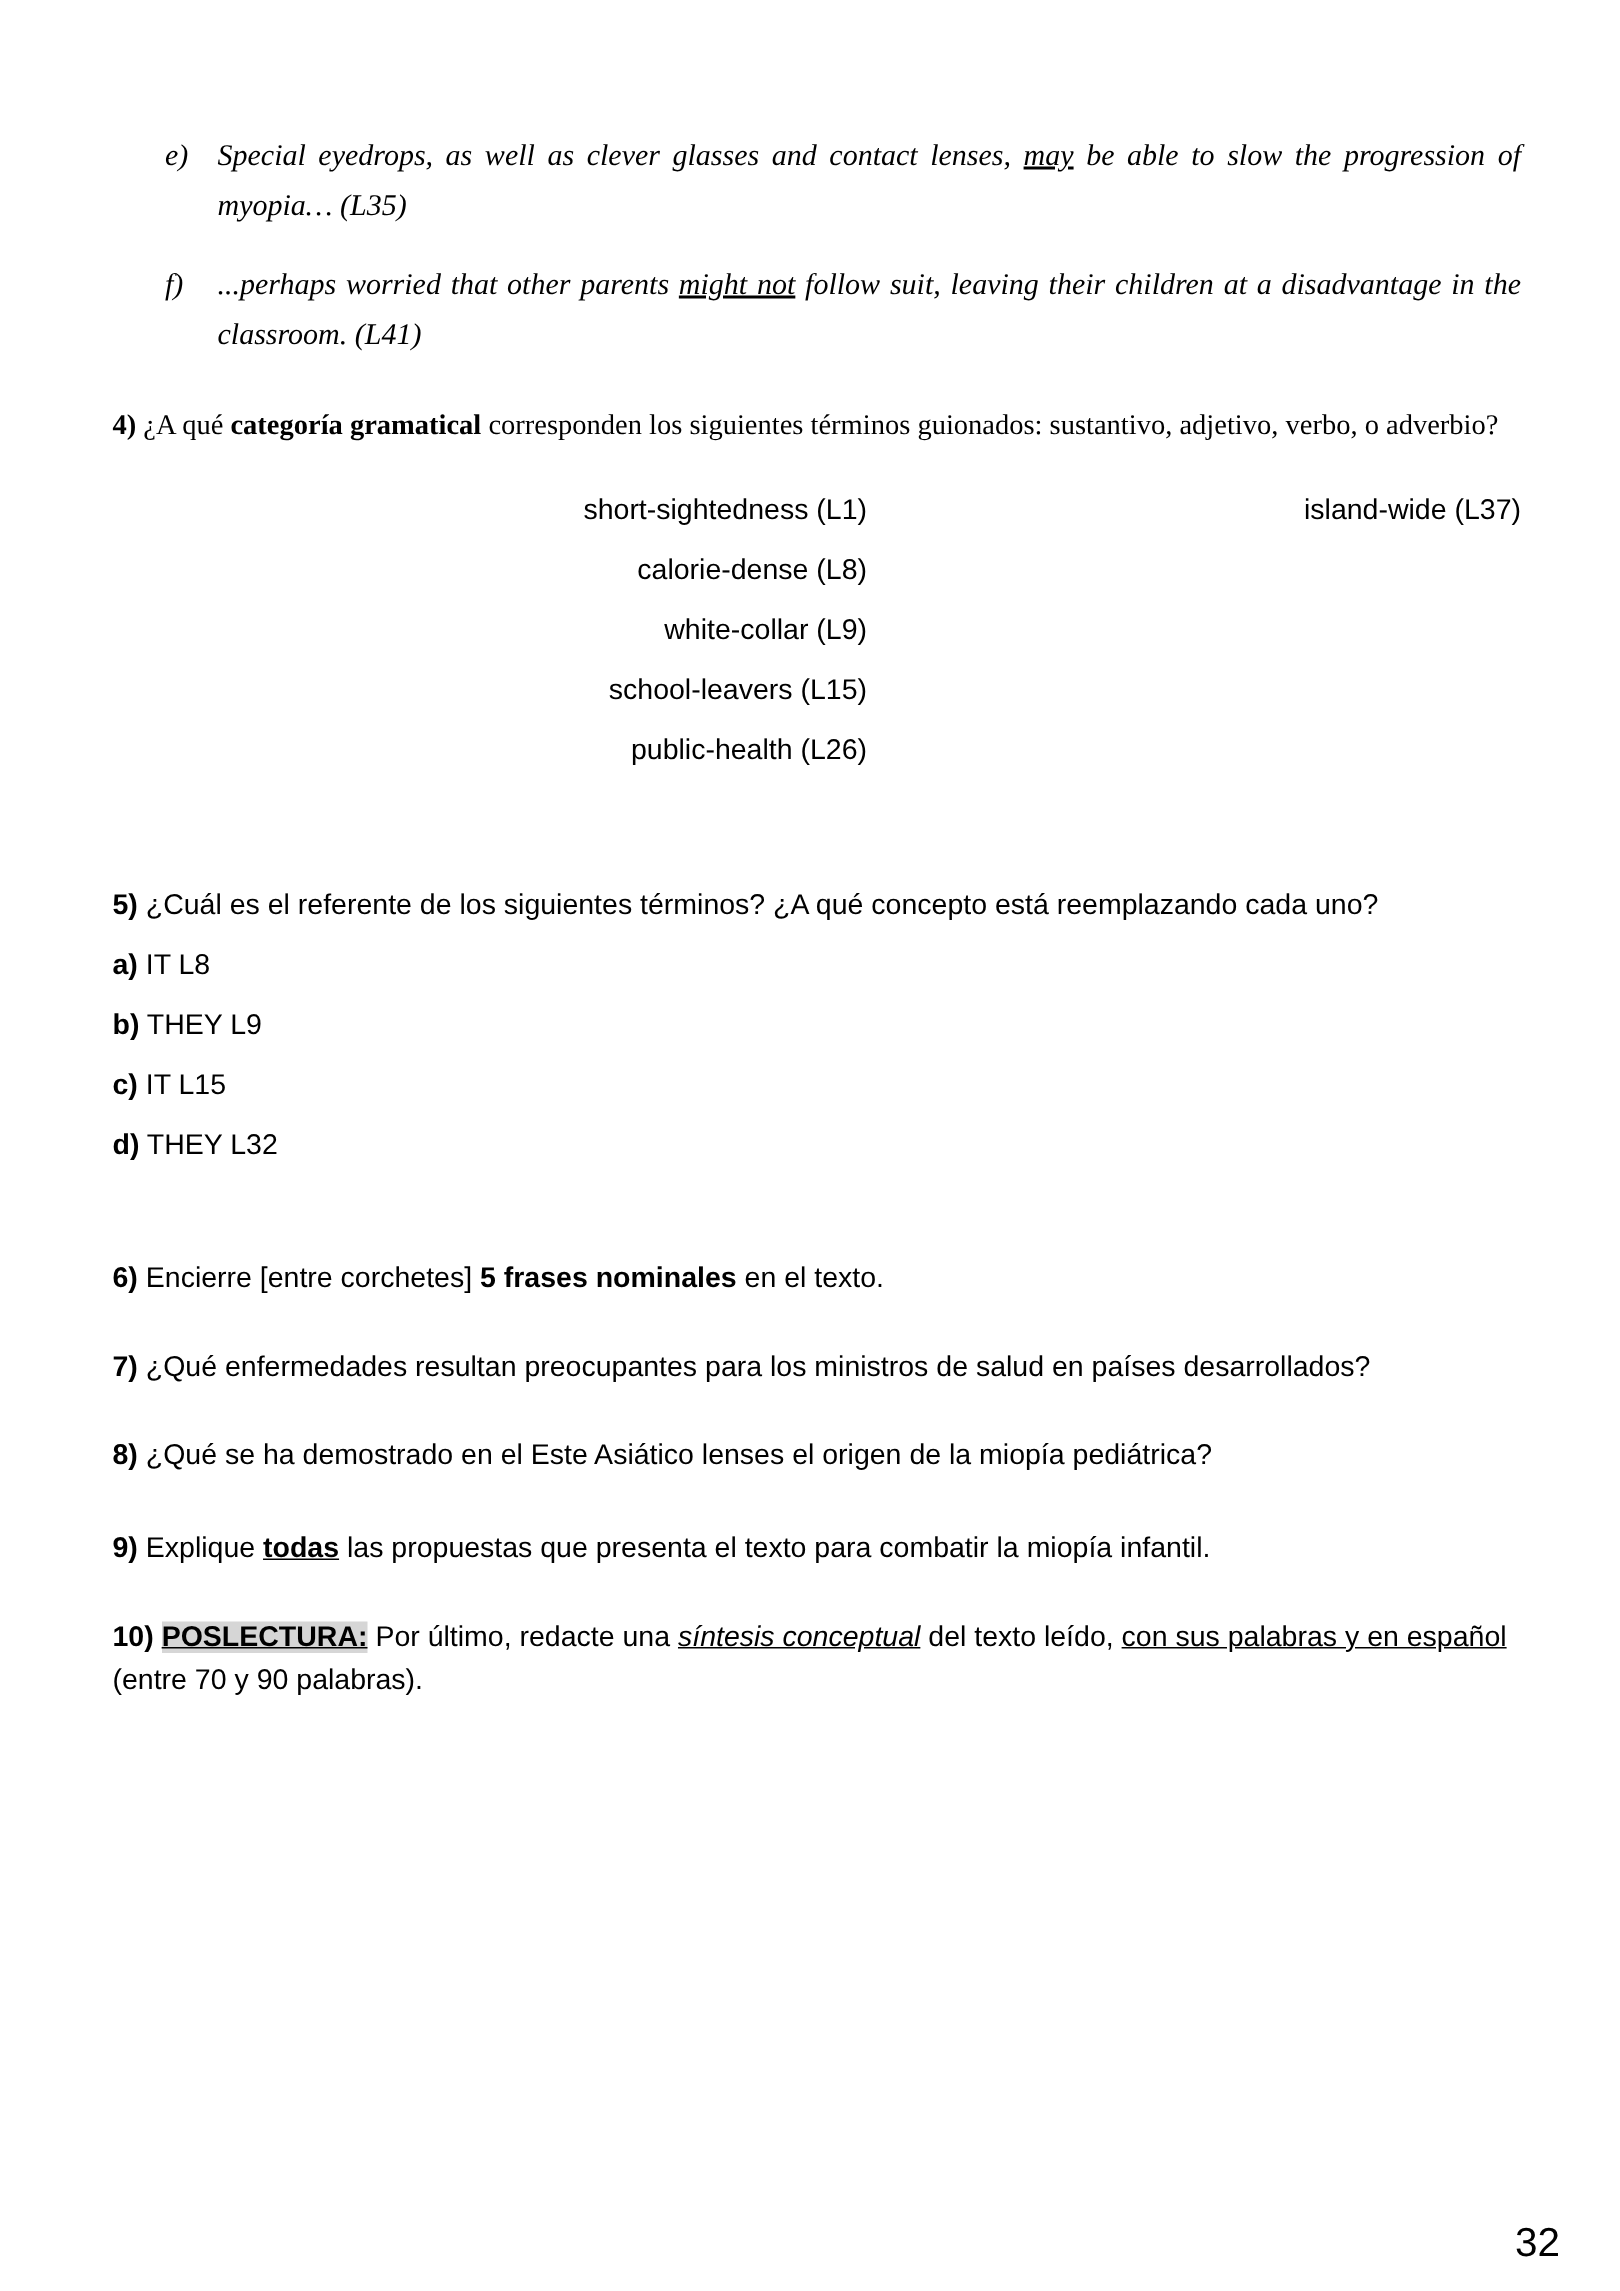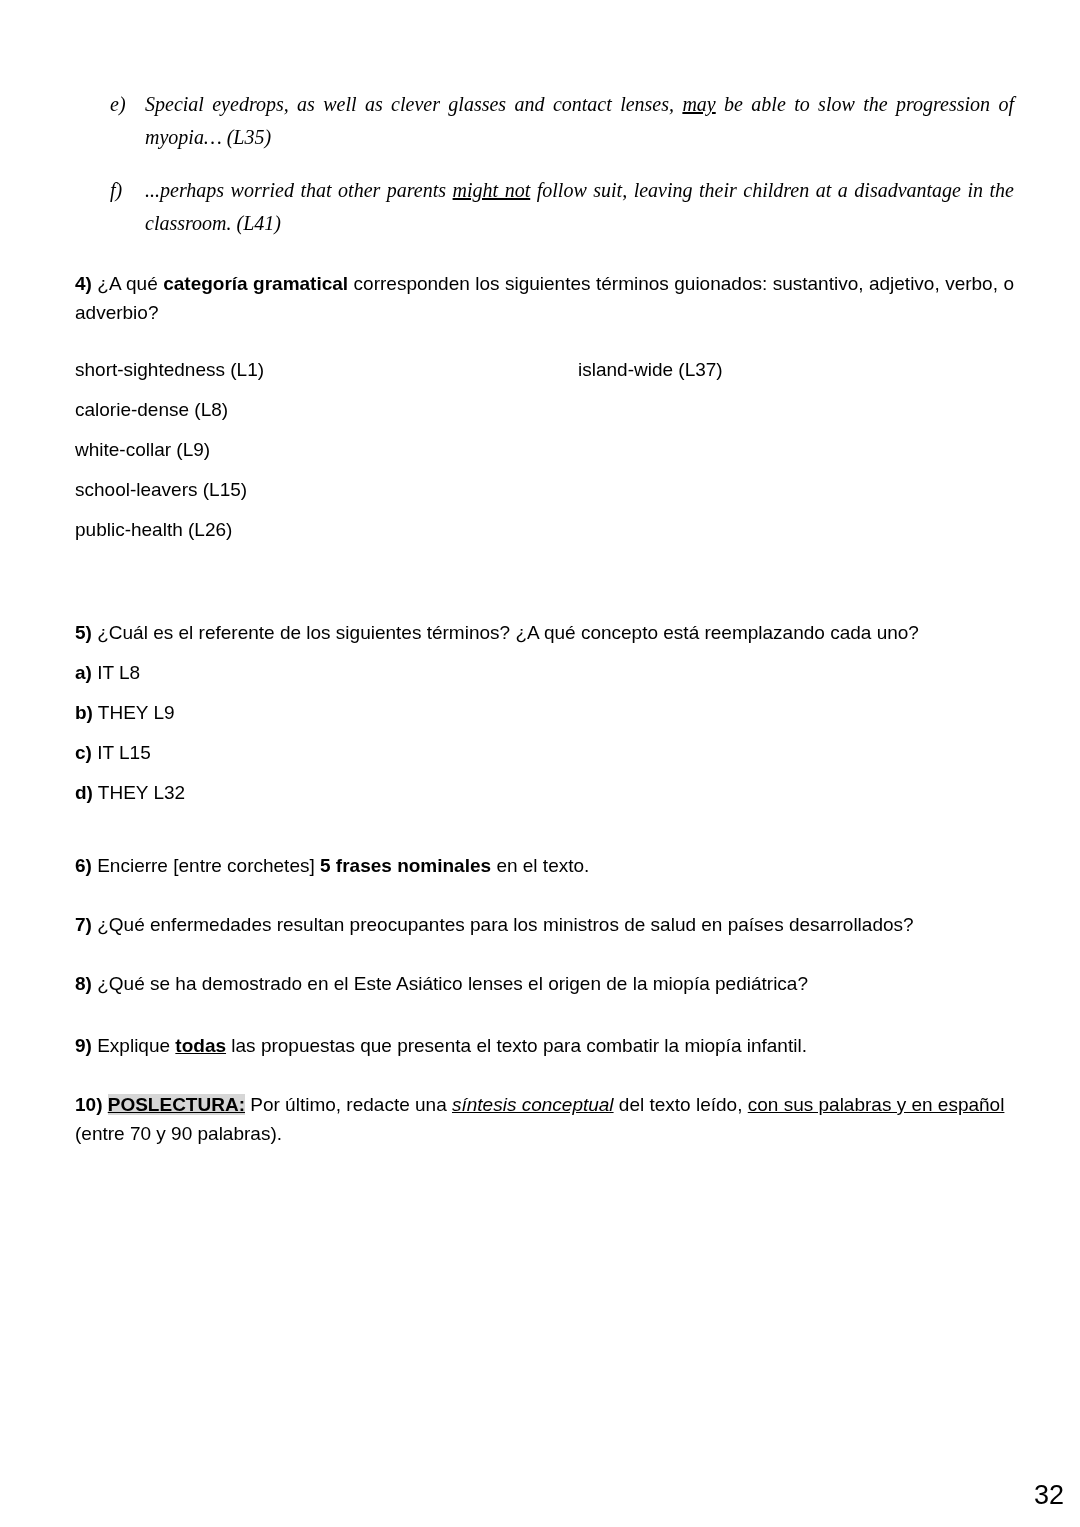--- a/index.html
+++ b/index.html
@@ -28,42 +28,43 @@
     text-align: justify;
   }
   .quote + .quote { margin-top: 20px; }
   .q-label {
     position: absolute;
     left: 0;
     top: 0;
   }
   
   p { margin: 0; font-size: 19px; line-height: 29px; }
-  .justify { text-align: justify; }
+  .justify { text-align: justify; font-family: Liberation Serif, serif; }
   .q4 { margin-top: 29px; }
   .terms {
     margin-top: 33px;
     display: grid;
     grid-template-columns: 503px 1fr;
     column-gap: 0;
     font-size: 19px;
     line-height: 19px;
+    text-align: right;
   }
   .term { margin-bottom: 21px; }
   .q5 { margin-top: 58px; }
   .item { margin-top: 11px; }
-  .q6 { margin-top: 44px; }
+  .q6 { margin-top: 60px; }
   .qgap { margin-top: 30px; }
   .q9gap { margin-top: 33px; }
   .u { text-decoration: underline; }
   .hl { background: #d6d6d6; text-align: right; }
   b { font-weight: bold; }
   .page-number {
     position: absolute;
-    right: 16px;
+    right: 40px;
     bottom: 16px;
     font-size: 27px;
     font-family: "Liberation Sans", sans-serif;
   }
 </style>
 </head>
 <body>
 
 <div class="page">
   <div class="content">

